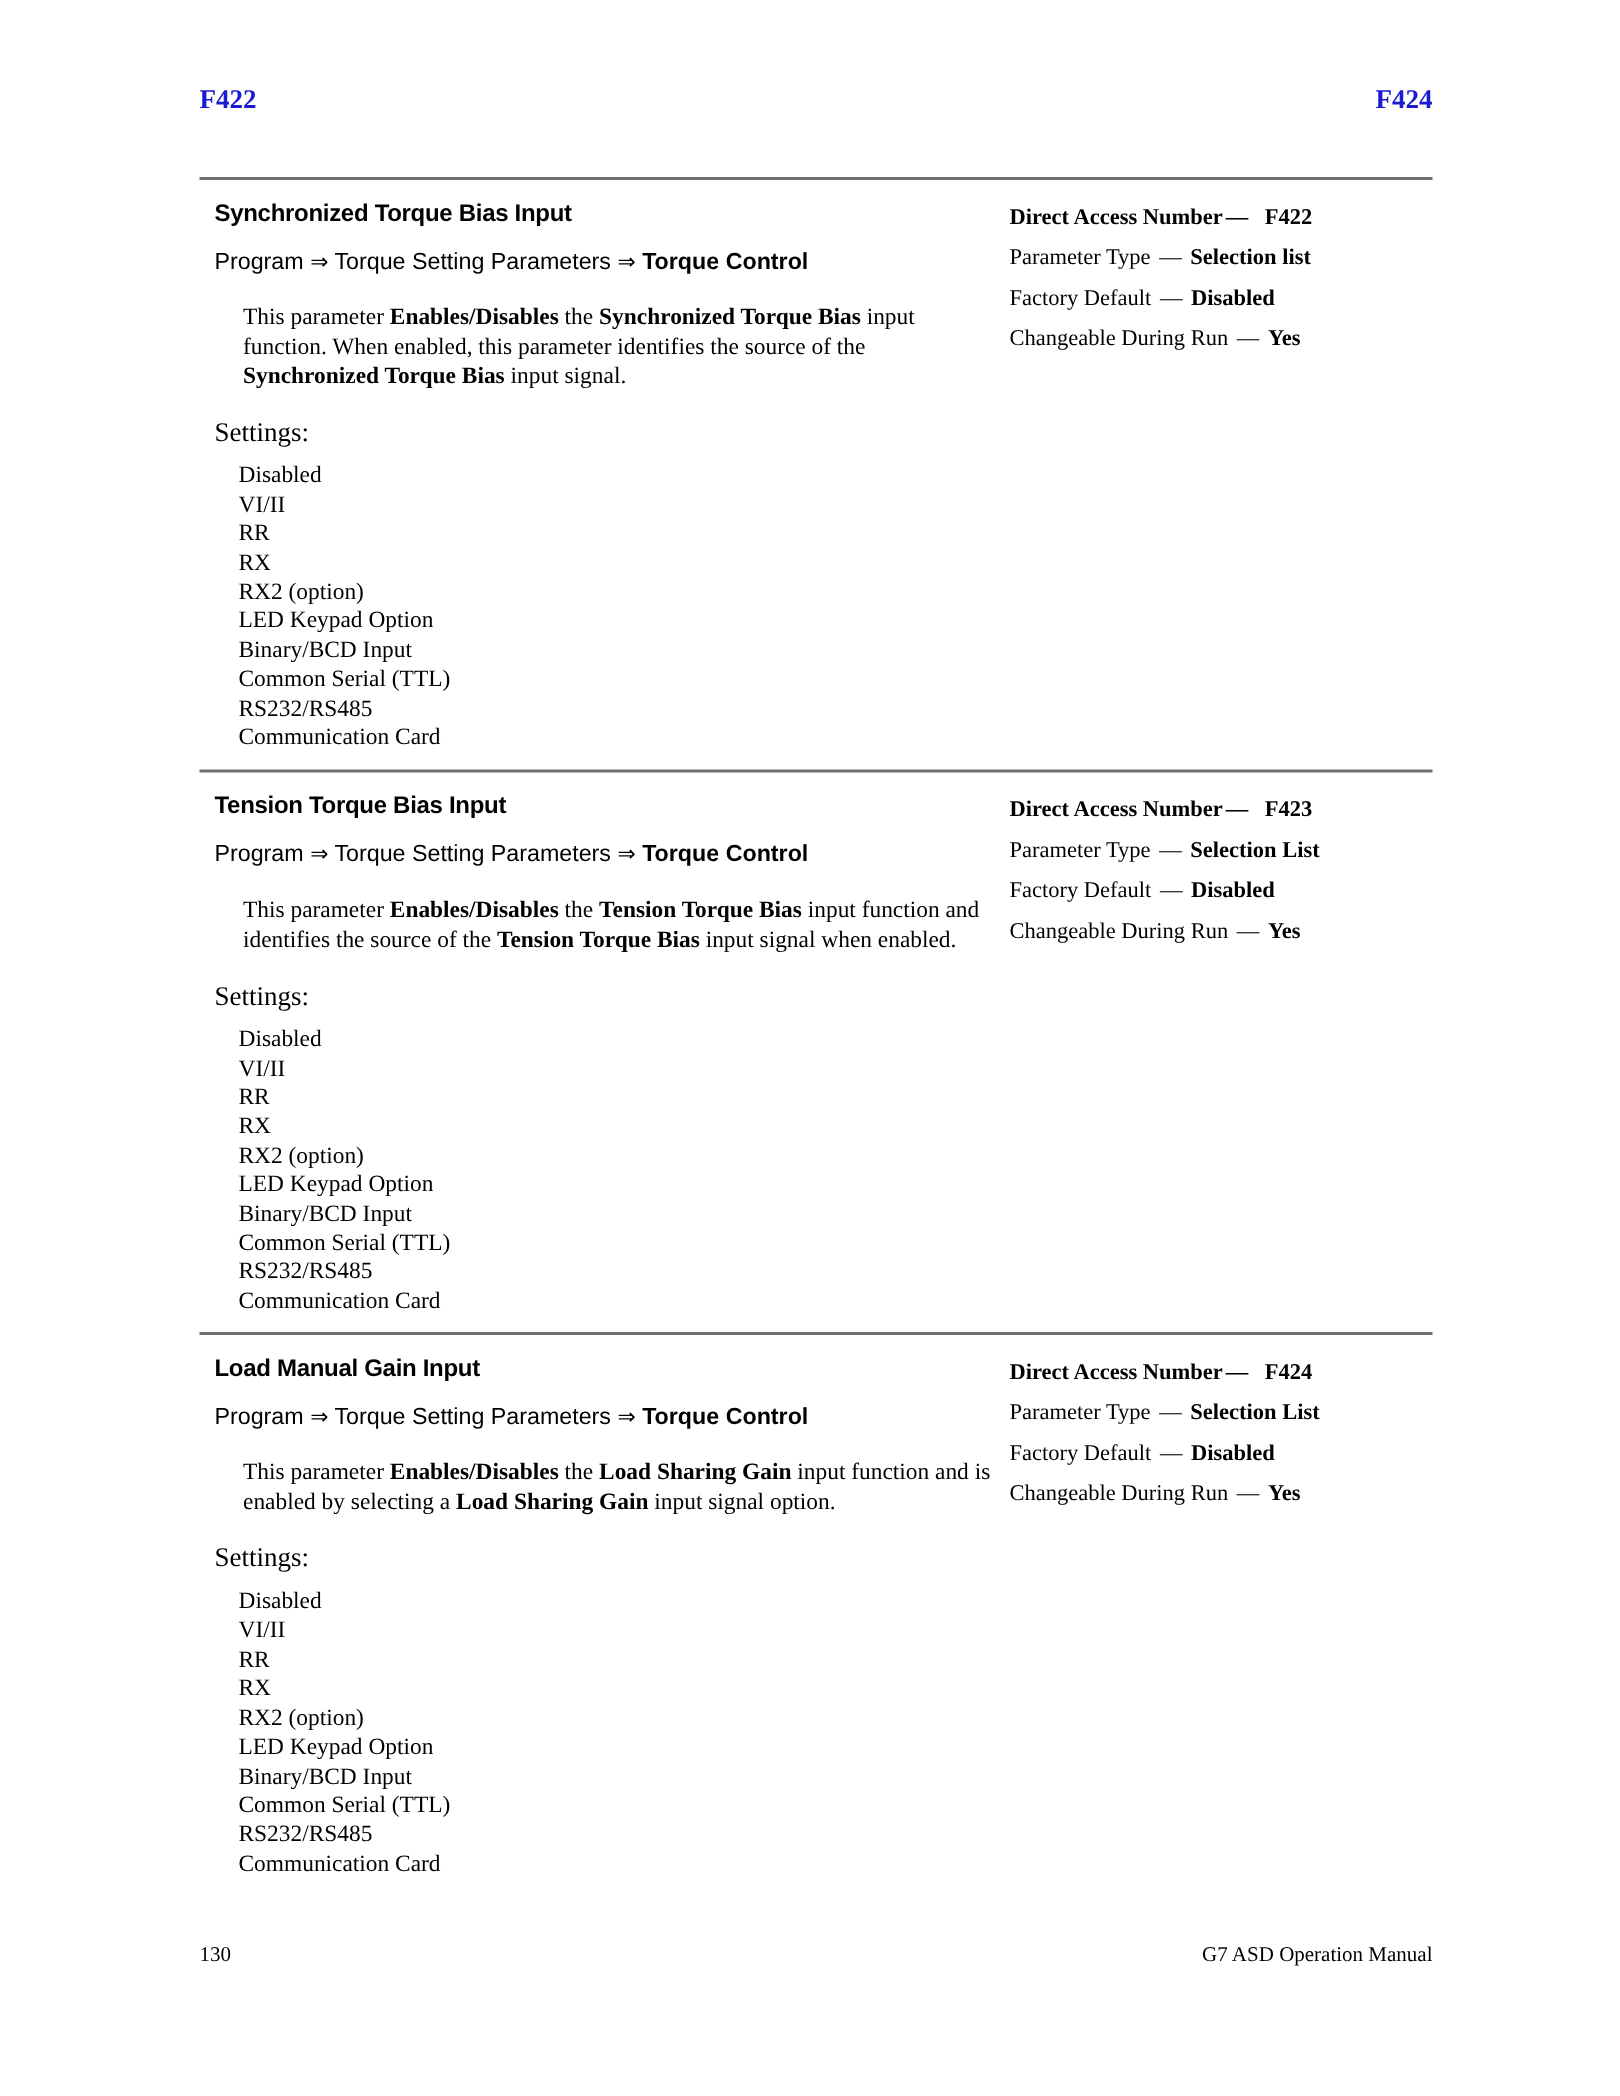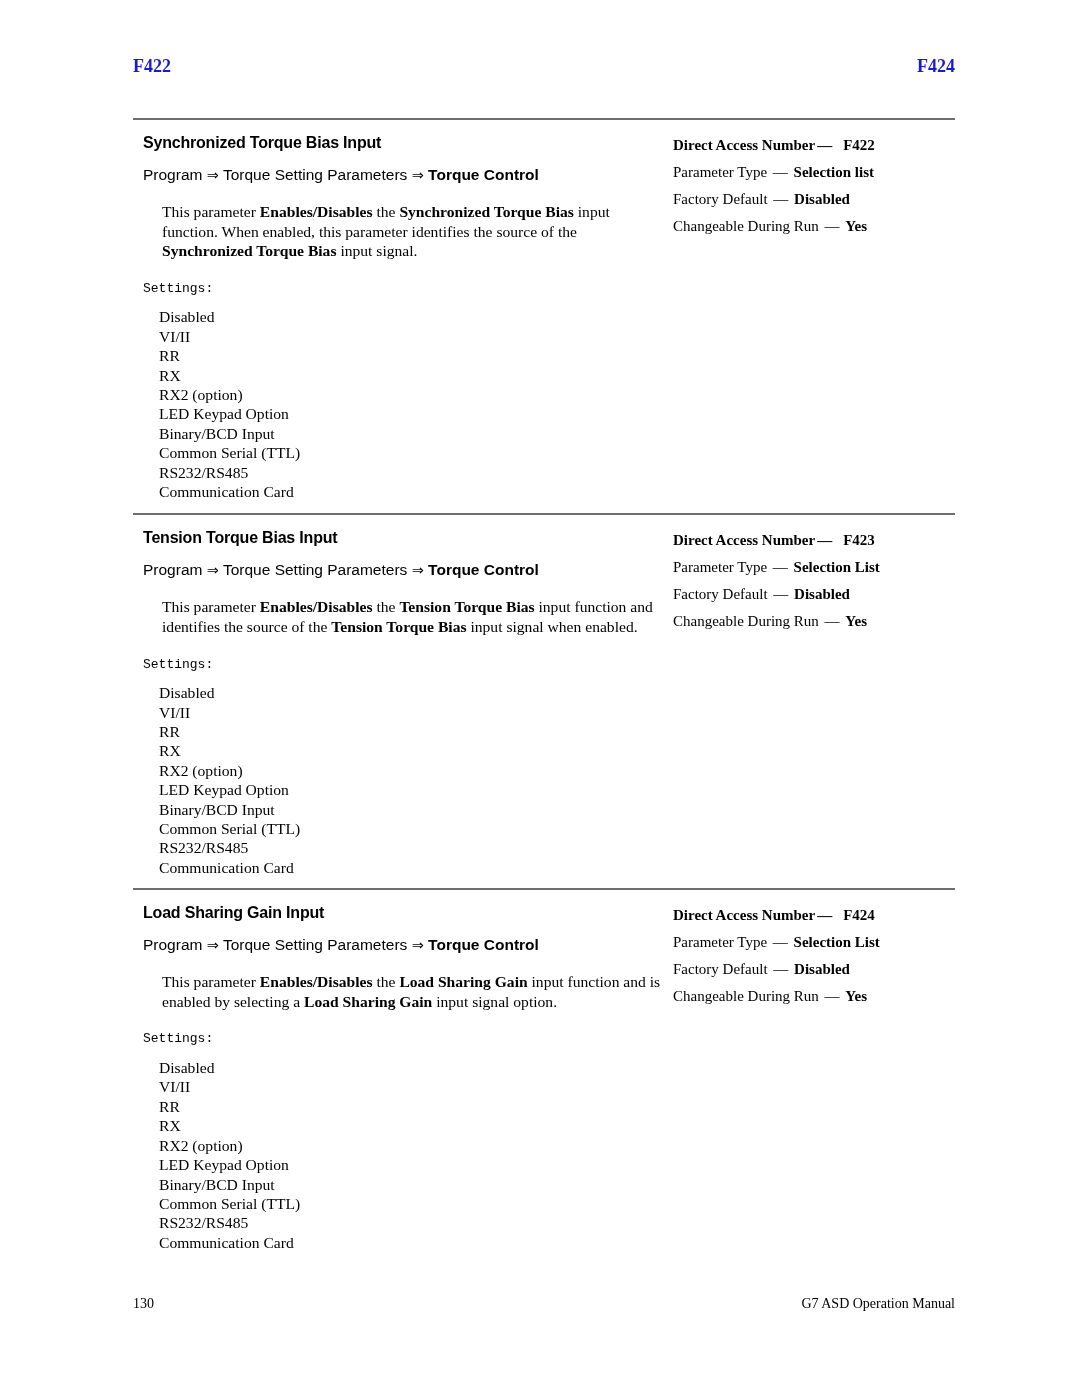--- a/index.html
+++ b/index.html
@@ -99,22 +99,22 @@
     font-family: "Liberation Serif", "DejaVu Serif", serif;
     font-size: 15.6px;
     line-height: 19.6px;
     margin-top: 17px;
     text-align: left;
     margin-left: 19px;
   }
   .para b { font-weight: bold; }
 
   .settings-label {
-    font-family: Liberation Mono, monospace;
-    font-size: 13px;
+    font-family: Liberation Serif, serif;
+    font-size: 18px;
     line-height: 19.6px;
     margin-top: 18px;
   }
 
   ul.settings-list {
     list-style: none;
     margin: 9px 0 0 0;
     padding: 0 0 0 16px;
   }
   ul.settings-list li {
@@ -249,21 +249,21 @@
         </div>
       </div>
     </div>
 
     <div class="sec-gap-2"></div>
 
     <div class="section">
       <div class="rule"></div>
       <div class="band">
         <div class="col-left">
-          <h2 class="sec-title">Load Sharing Gain Input</h2>
+          <h2 class="sec-title">Load Manual Gain Input</h2>
           <div class="breadcrumb">
             <span>Program</span>
             <span class="arrow">⇒</span>
             <span>Torque Setting Parameters</span>
             <span class="arrow">⇒</span>
             <span class="bc-strong">Torque Control</span>
           </div>
           <p class="para"><span>This parameter </span><b>Enables/Disables</b><span> the </span><b>Load Sharing Gain</b><span> input function and is enabled by selecting a </span><b>Load Sharing Gain</b><span> input signal option.</span></p>
           <div class="settings-label">Settings:</div>
           <ul class="settings-list">

